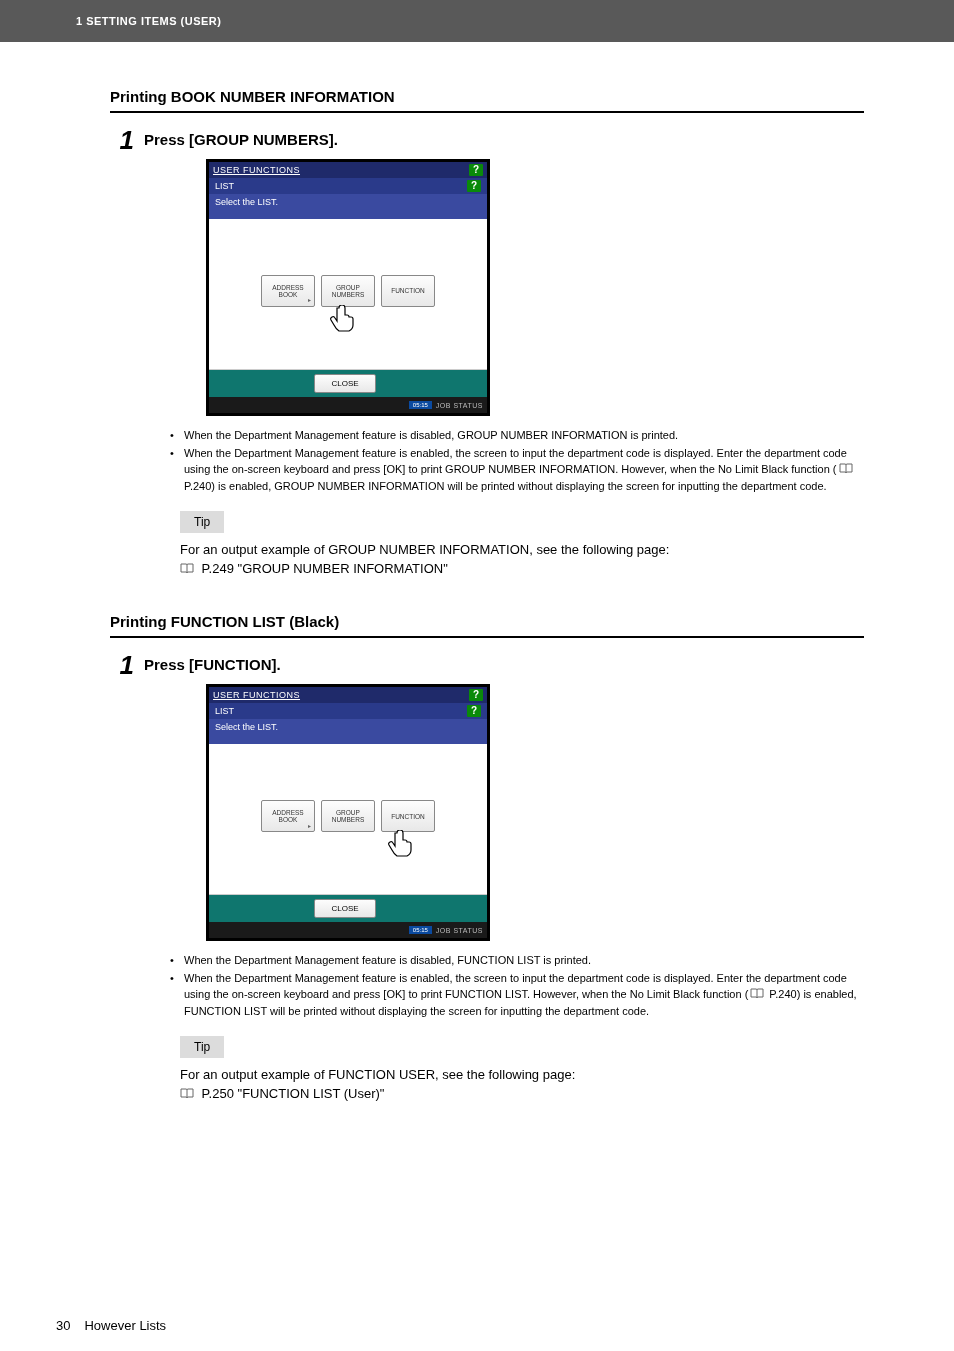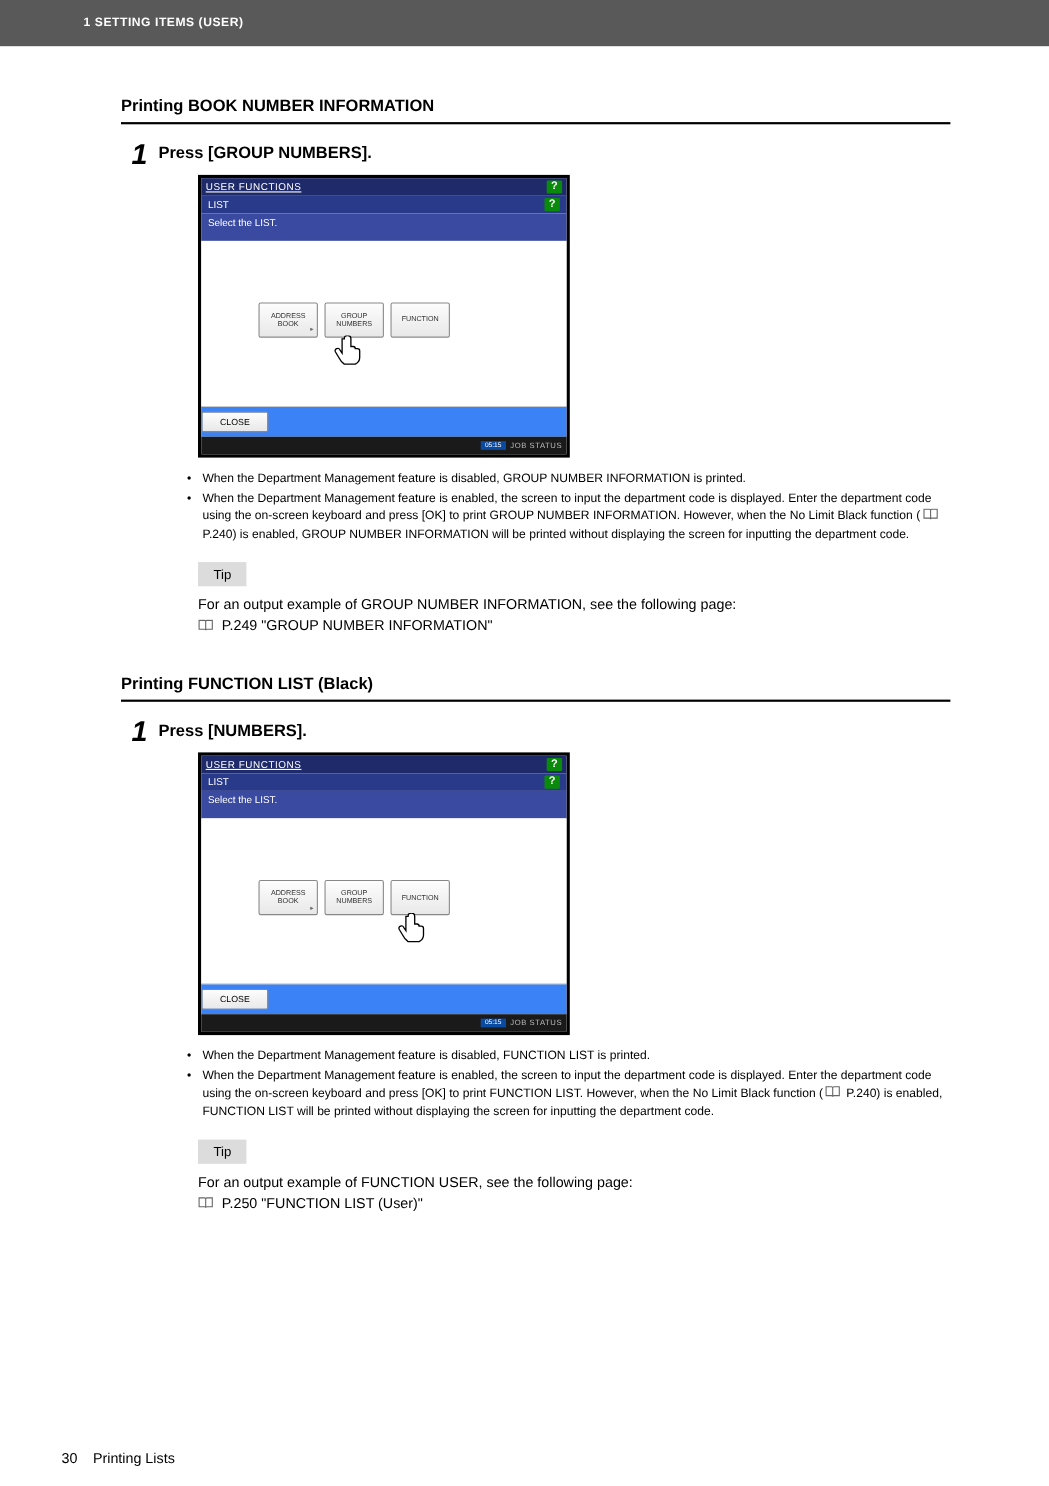--- a/index.html
+++ b/index.html
@@ -12,34 +12,34 @@
   .content { padding: 46px 90px 0 110px; }
 
   .section-title { font-size: 15px; font-weight: bold; margin-bottom: 6px; }
   .section-title .prefix { font-weight: bold; }
   .hr { border: none; border-top: 2px solid #000; margin-bottom: 14px; }
 
   .step-row { display: flex; align-items: flex-start; margin-bottom: 6px; }
   .step-num { font-size: 26px; font-weight: bold; font-style: italic; width: 34px; text-align: right; padding-right: 10px; line-height: 1; }
   .step-title { font-size: 15px; font-weight: bold; padding-top: 4px; text-align: center; }
 
-  .screenshot { margin-left: 70px; margin-top: 4px; margin-bottom: 12px; width: 338px; }
+  .screenshot { margin-left: 96px; margin-top: 4px; margin-bottom: 12px; width: 284px; }
   .shot-outer { border: 3px solid #000; background: #fff; position: relative; }
   .shot-titlebar { background: #1f2a6a; height: 16px; display: flex; align-items: center; justify-content: space-between; padding: 0 4px; }
   .shot-titlebar .title { color: #fff; font-size: 9px; text-decoration: underline; letter-spacing: 0.5px; }
   .shot-titlebar .help { width: 14px; height: 12px; background: #0a8a0a; color: #fff; font-size: 10px; font-weight: bold; text-align: center; line-height: 12px; border-radius: 1px; }
   .shot-sub1 { background: #2a3a8a; color: #fff; font-size: 9px; padding: 2px 6px; display: flex; justify-content: space-between; align-items: center; }
   .shot-sub1 .help2 { width: 14px; height: 12px; background: #0a8a0a; color: #fff; font-size: 10px; font-weight: bold; text-align: center; line-height: 12px; border-radius: 1px; }
   .shot-sub2 { background: #3a4aa0; color: #fff; font-size: 9px; padding: 3px 6px 12px 6px; }
   .shot-body { background: #fff; height: 150px; position: relative; }
   .btn-row { position: absolute; top: 56px; left: 52px; display: flex; gap: 6px; }
   .mbtn { width: 54px; height: 32px; border: 1px solid #888; border-radius: 2px; background: linear-gradient(#fdfdfd,#e8e8e8); font-size: 6.5px; display: flex; align-items: center; justify-content: center; text-align: center; line-height: 1.1; color: #333; position: relative; }
   .mbtn .arrow { position: absolute; right: 3px; bottom: 2px; font-size: 6px; color: #666; }
   .hand { position: absolute; width: 26px; height: 28px; }
-  .shot-footer { background: #3b82f6; height: 28px; display: flex; justify-content: flex-start; align-items: center; padding-right: 6px; border-top: 1px solid #ccc; }
+  .shot-footer { background: #0f766e; height: 28px; display: flex; justify-content: center; align-items: center; padding-right: 6px; border-top: 1px solid #ccc; }
   .close-btn { border: 1px solid #888; background: linear-gradient(#fdfdfd,#e8e8e8); font-size: 8px; padding: 4px 16px; border-radius: 2px; }
   .shot-status { background: #1a1a1a; height: 16px; display: flex; justify-content: flex-end; align-items: center; gap: 4px; padding: 0 4px; }
   .shot-status .time { background: #0a4aa0; color: #fff; font-size: 6px; padding: 1px 4px; }
   .shot-status .jobs { color: #bbb; font-size: 7px; letter-spacing: 0.5px; }
 
   .bullets { margin-left: 60px; margin-bottom: 10px; }
   .bullets li { list-style: none; font-size: 11px; line-height: 1.45; padding-left: 14px; position: relative; margin-bottom: 2px; }
   .bullets li::before { content: "•"; position: absolute; left: 0; top: 0; }
   .bullets .book-icon { display: inline-block; vertical-align: -1px; margin: 0 2px; }
 
@@ -137,21 +137,21 @@
 
     
     <div class="section2">
       <div class="section-title">
         <span class="prefix">Printing </span><span>FUNCTION LIST (Black)</span>
       </div>
       <hr class="hr">
 
       <div class="step-row">
         <div class="step-num">1</div>
-        <div class="step-title">Press [NUMBERS].</div>
+        <div class="step-title">Press [FUNCTION].</div>
       </div>
 
       <div class="screenshot">
         <div class="shot-outer">
           <div class="shot-titlebar">
             <span class="title">USER FUNCTIONS</span>
             <span class="help">?</span>
           </div>
           <div class="shot-sub1">
             <span>LIST</span>
@@ -203,15 +203,15 @@
         <div>For an output example of FUNCTION USER, see the following page:</div>
         <div><span class="book-icon"><svg class="bookicon" viewBox="0 0 14 11">
                 <path d="M1 1 h5 q1 0 1 1 q0 -1 1 -1 h5 v8 h-5 q-1 0 -1 1 q0 -1 -1 -1 h-5 z M7 2 v8" fill="none" stroke="#666" stroke-width="1"></path>
               </svg></span><span> P.250 "FUNCTION LIST (User)"</span></div>
       </div>
     </div>
 
   </div>
 
   <div class="footer">
-    <span class="num">30</span><span>Printing Lists</span>
+    <span class="num">30</span><span>However Lists</span>
   </div>
 </div>
 
 </body></html>

